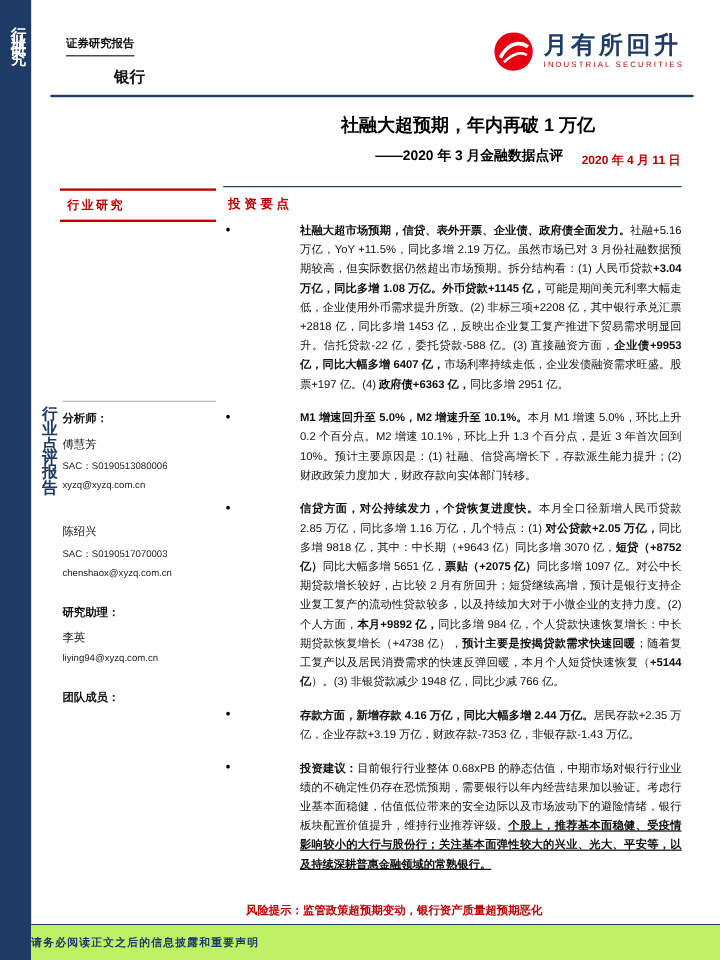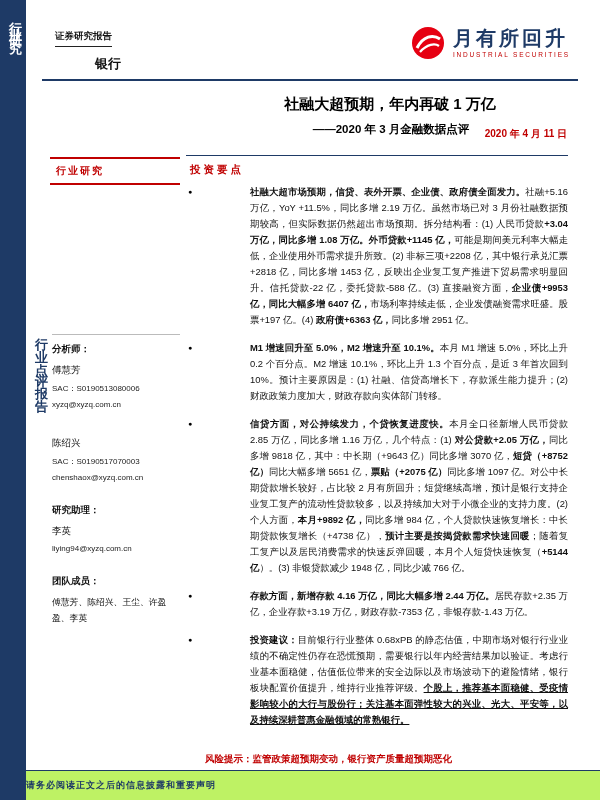--- a/index.html
+++ b/index.html
@@ -107,21 +107,20 @@
 
     <div class="person-name gap-md">陈绍兴</div>
     <div class="person-sac">SAC：S0190517070003</div>
     <div class="person-email">chenshaox@xyzq.com.cn</div>
 
     <div class="info-label gap-lg">研究助理：</div>
     <div class="person-name">李英</div>
     <div class="person-email">liying94@xyzq.com.cn</div>
 
     <div class="info-label gap-lg">团队成员：</div>
-    <div class="team-members">傅慧芳、陈绍兴、王尘、许盈盈、李英</div>
   </div>
 
   <div class="main-rule"></div>
   <div class="section-title">投资要点</div>
   <div class="bullets">
       <div class="bullet">
         <span class="bullet-marker">●</span>
         <span class="bullet-text"><span class="bold">社融大超市场预期，信贷、表外开票、企业债、政府债全面发力。</span><span>社融+5.16万亿，YoY +11.5%，同比多增 2.19 万亿。虽然市场已对 3 月份社融数据预期较高，但实际数据仍然超出市场预期。拆分结构看：(1) 人民币贷款</span><span class="bold">+3.04 万亿，同比多增 1.08 万亿。外币贷款+1145 亿，</span><span>可能是期间美元利率大幅走低，企业使用外币需求提升所致。(2) 非标三项+2208 亿，其中银行承兑汇票+2818 亿，同比多增 1453 亿，反映出企业复工复产推进下贸易需求明显回升。信托贷款-22 亿，委托贷款-588 亿。(3) 直接融资方面，</span><span class="bold">企业债+9953 亿，同比大幅多增 6407 亿，</span><span>市场利率持续走低，企业发债融资需求旺盛。股票+197 亿。(4) </span><span class="bold">政府债+6363 亿，</span><span>同比多增 2951 亿。</span></span>
       </div>
       <div class="bullet">

